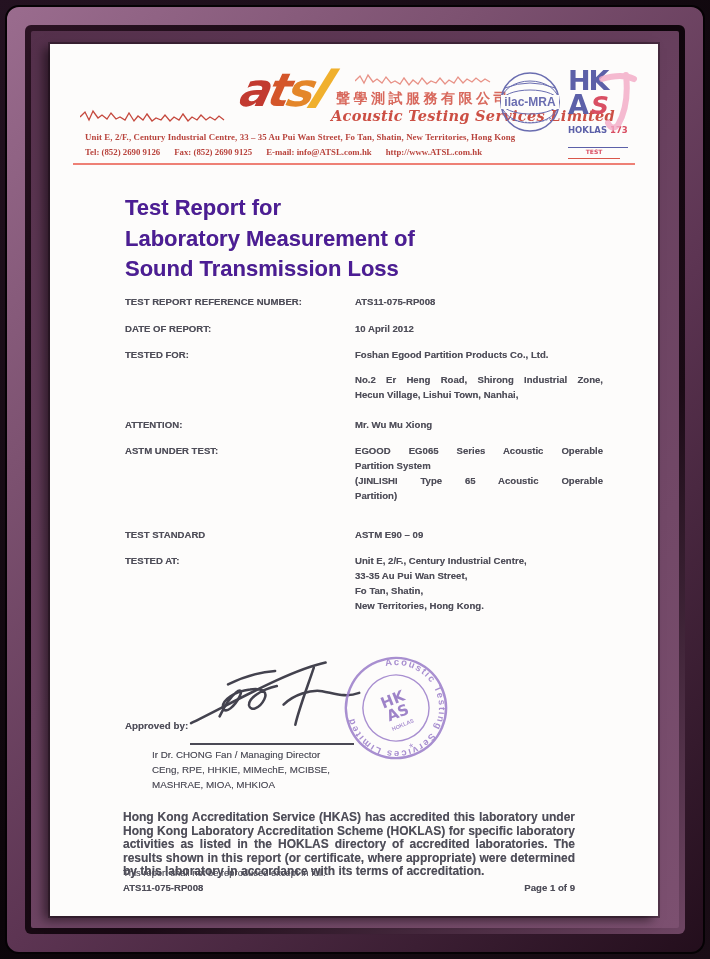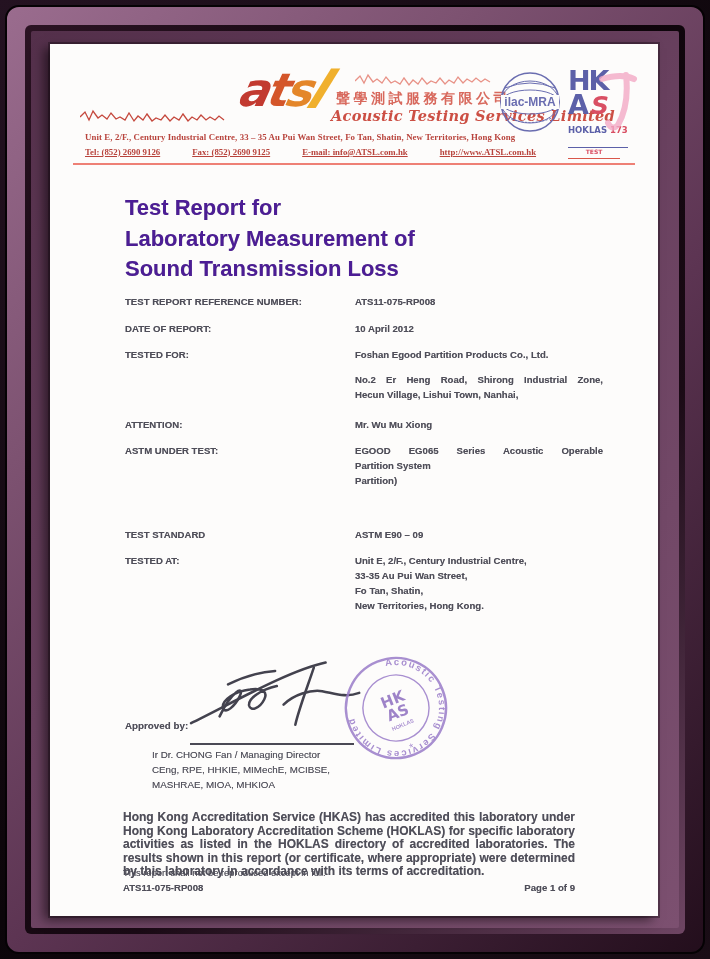--- a/index.html
+++ b/index.html
@@ -36,21 +36,21 @@
   .l-a{color:#c23a30;} .l-t{color:#d4562a;} .l-s{color:#e48629;}
   .l-l{color:#f0b02d;font-size:52px;transform:translateY(2px) skewX(-10deg);}
   .cn{left:286px;top:46px;font-size:14px;font-weight:bold;letter-spacing:3.5px;color:#d8695d;
       font-family:"DejaVu Sans",sans-serif;}
   .en-script{left:281px;top:63px;font-size:14.5px;font-weight:bold;font-style:italic;
       color:#cc4f44;font-family:"DejaVu Serif",serif;letter-spacing:.3px;}
   .addr1{left:35px;top:88px;width:470px;font-size:8.8px;font-weight:bold;color:#b8433c;
       font-family:"Liberation Serif",serif;letter-spacing:.1px;}
   .addr2{left:35px;top:103px;font-size:8.8px;font-weight:bold;color:#b8433c;
       font-family:"Liberation Serif",serif;}
-  .addr2 span{margin-right:32px;text-decoration:underline;}
+  .addr2 span{margin-right:14px;}
   .rule{left:23px;top:119px;width:562px;height:2px;background:#ee8075;}
   .zz{stroke:#c5483d;fill:none;stroke-width:1.3;}
   .zz2{stroke:#e89287;fill:none;stroke-width:1.3;}
 
   
   .hkas{left:518px;top:25px;width:74px;text-align:left;font-family:"DejaVu Sans",sans-serif;}
   .hkas .row1{font-size:27px;line-height:23px;font-weight:900;color:#5c60a8;letter-spacing:-2px;}
   .hkas .row2{font-size:27px;line-height:25px;font-weight:900;color:#5c60a8;letter-spacing:-2px;}
   .hkas .red-s{color:#d94f63;font-style:italic;font-size:25px;margin-left:4px;}
   .hkas .hoklas{margin-top:7px;font-size:8.5px;font-weight:900;color:#5c60a8;
@@ -157,20 +157,21 @@
     </div>
     <div class="frow ink">
       <div class="flabel" style="top:373px">ATTENTION:</div>
       <div class="fvalue" style="top:373px">Mr. Wu Mu Xiong</div>
     </div>
     <div class="frow ink">
       <div class="flabel" style="top:399px">ASTM UNDER TEST:</div>
       <div class="fvalue" style="top:399px">
         <div class="jline">EGOOD EG065 Series Acoustic Operable</div>
         <div>Partition System</div>
+        <div class="jline">(JINLISHI Type 65 Acoustic Operable</div>
         <div>Partition)</div>
       </div>
     </div>
     <div class="frow ink">
       <div class="flabel" style="top:483px">TEST STANDARD</div>
       <div class="fvalue" style="top:483px">ASTM E90 – 09</div>
     </div>
     <div class="frow ink">
       <div class="flabel" style="top:509px">TESTED AT:</div>
       <div class="fvalue" style="top:509px">

